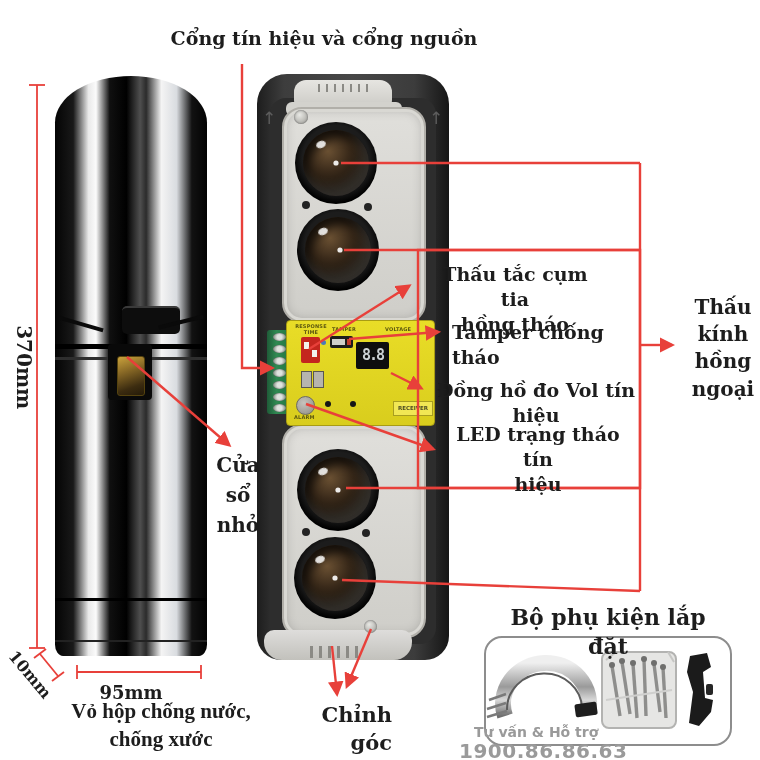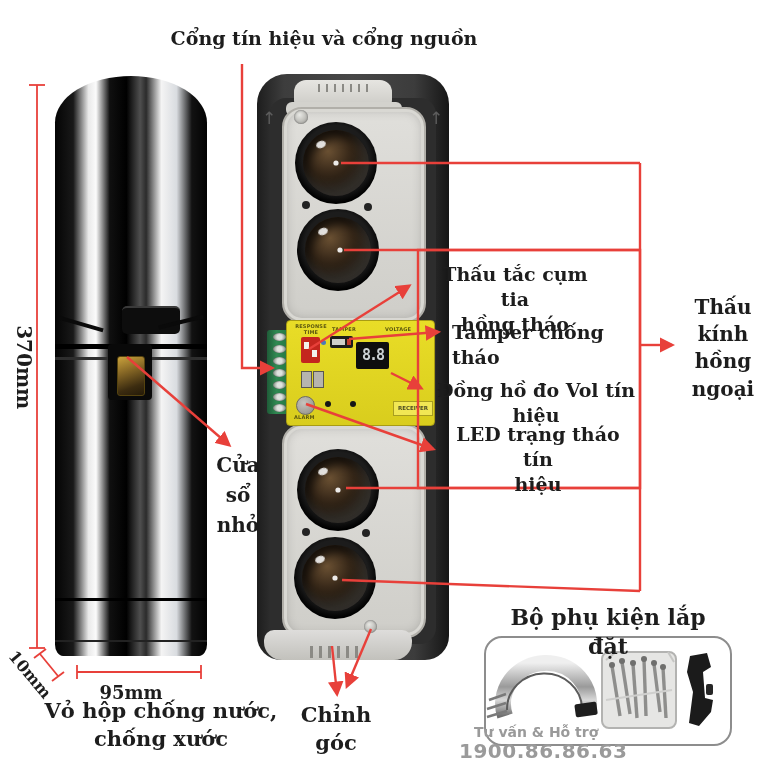--- a/index.html
+++ b/index.html
@@ -215,22 +215,22 @@
     <div>Thấu</div>
     <div>kính</div>
     <div>hồng</div>
     <div>ngoại</div>
   </div>
   <div class="lbl" style="left:205px;top:450px;width:66px;font-size:20px;line-height:1.5;">
     <div>Cửa</div>
     <div>sổ</div>
     <div>nhỏ</div>
   </div>
-  <div class="lbl" style="left:280px;top:701px;width:112px;font-size:21px;">Chỉnh góc</div>
-  <div class="lbl" style="left:40px;top:697px;width:242px;font-size:21px;line-height:1.35;z-index:3;">
+  <div class="lbl" style="left:280px;top:701px;width:112px;font-size:21px;text-align:right;">Chỉnh góc</div>
+  <div class="lbl" style="left:40px;top:697px;width:242px;font-size:21px;line-height:1.35;z-index:3;font-family:Liberation Serif, serif;">
     <div>Vỏ hộp chống nước,</div>
     <div>chống xước</div>
   </div>
   <div class="lbl" style="left:490px;top:603px;width:236px;font-size:22px;">Bộ phụ kiện lắp đặt</div>
 
   <div class="lbl" style="left:-16px;top:352px;width:80px;font-size:20px;transform:rotate(90deg);">370mm</div>
   <div class="lbl" style="left:69px;top:681px;width:124px;font-size:18px;">95mm</div>
   <div class="lbl" style="left:2px;top:664px;width:56px;font-size:16px;transform:rotate(50deg);">10mm</div>
 
   <div class="abs accbox"></div>

